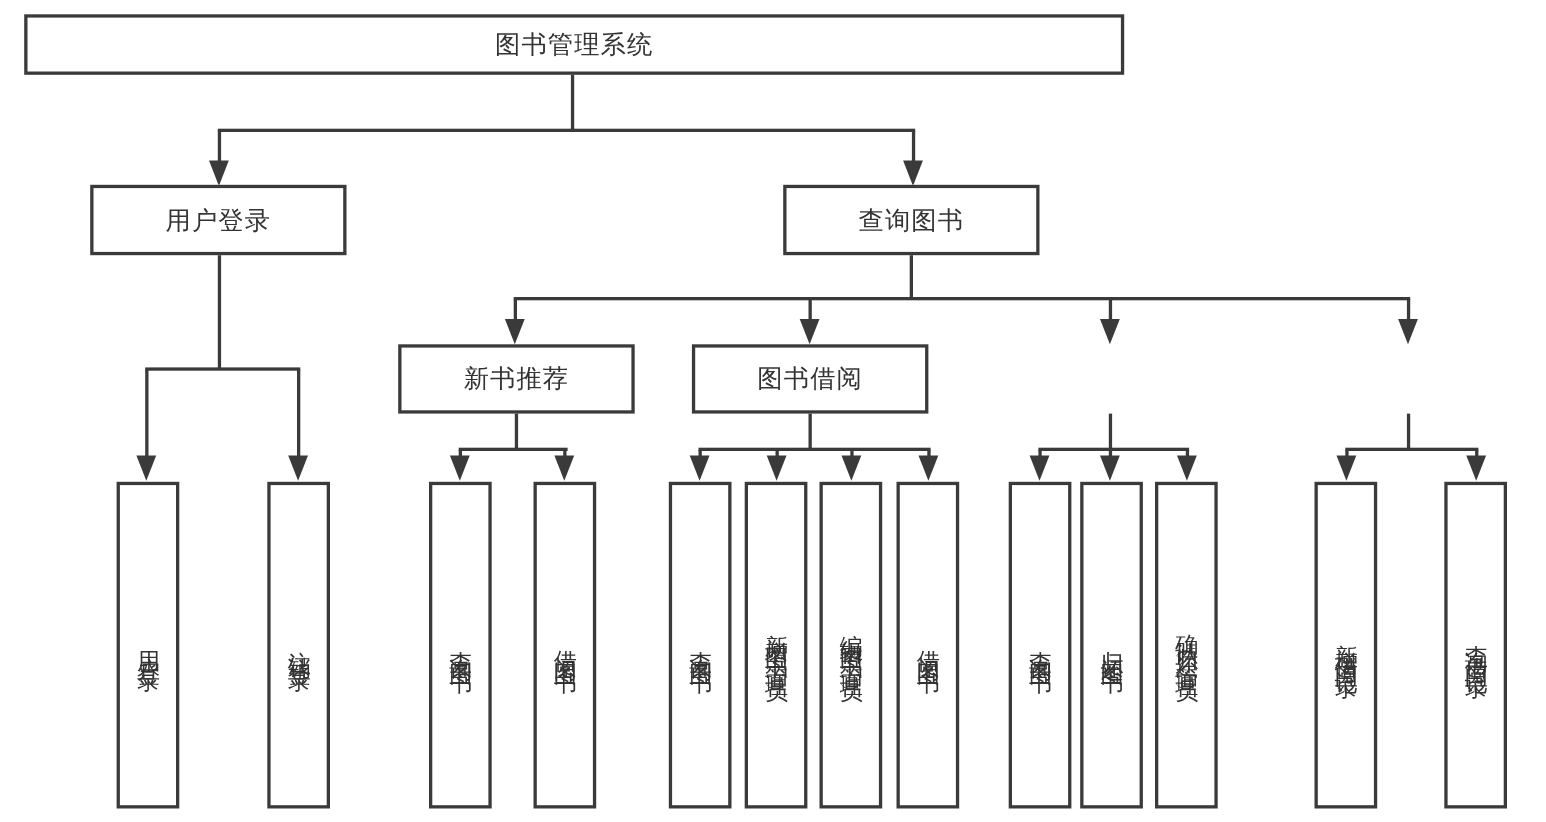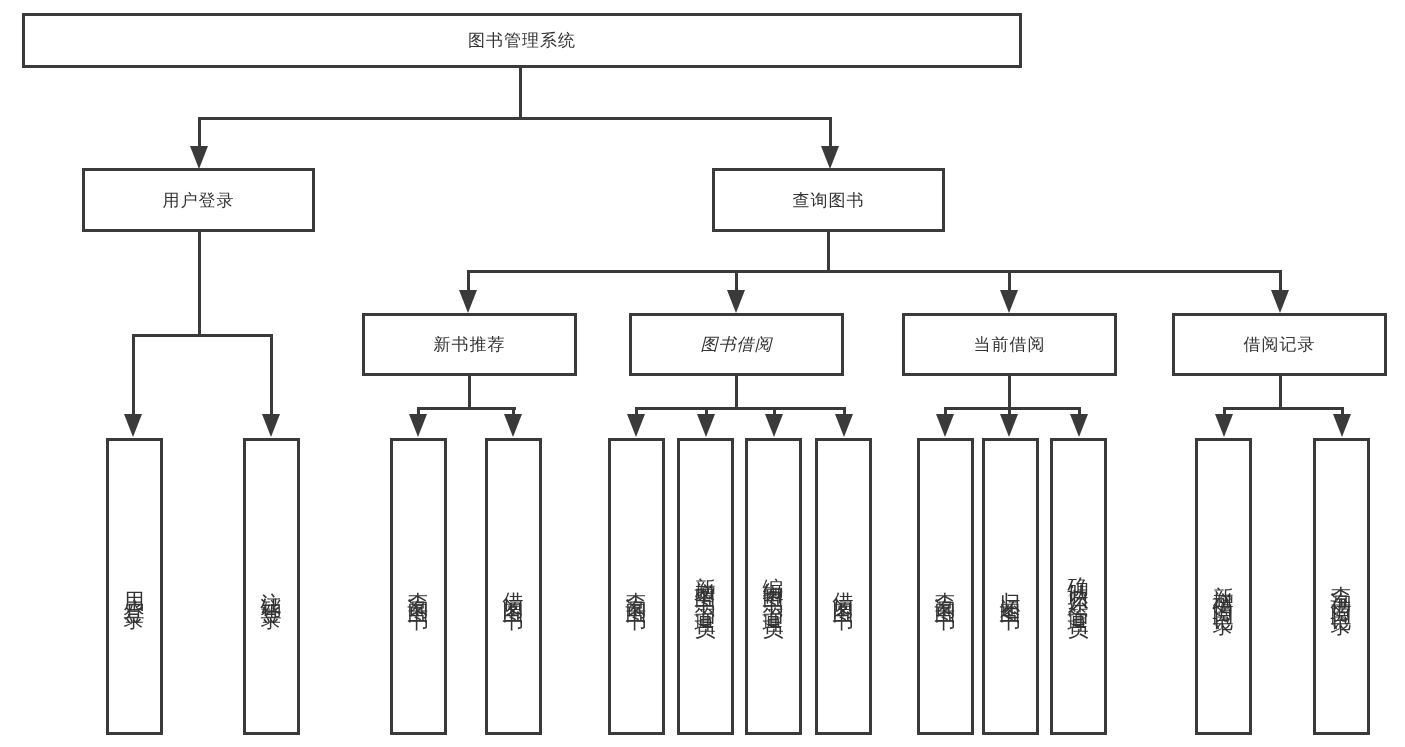--- a/index.html
+++ b/index.html
@@ -15,21 +15,21 @@
     font-family:"Liberation Sans", sans-serif;
     overflow:hidden;
   }
   .node{
     position:absolute;
     background:#ffffff;
     border:3px solid var(--line);
     box-sizing:border-box;
     display:flex;align-items:center;justify-content:center;
     color:var(--text);
-    font-size:17px;
+    font-size:23px;
     letter-spacing:1px;
   }
   .leaf{
     position:absolute;
     top:438px;height:297px;width:57px;
     background:#ffffff;
     border:3px solid var(--line);
     box-sizing:border-box;
     display:flex;align-items:center;justify-content:center;
     color:var(--text);
@@ -99,28 +99,22 @@
   <div class="vline" style="left:735px;top:272px;height:20px;"></div>
   <div class="ah" style="left:727px;top:290px;"></div>
   <div class="vline" style="left:1008px;top:272px;height:20px;"></div>
   <div class="ah" style="left:1000px;top:290px;"></div>
   <div class="vline" style="left:1279px;top:272px;height:20px;"></div>
   <div class="ah" style="left:1271px;top:290px;"></div>
 
   <div class="node" style="left:362px;top:313px;width:215px;height:63px;">
     <span>新书推荐</span>
   </div>
-  <div class="node" style="left:629px;top:313px;width:215px;height:63px;font-style:italic;">
+  <div class="node" style="left:629px;top:313px;width:215px;height:63px;">
     <span>图书借阅</span>
-  </div>
-  <div class="node" style="left:902px;top:313px;width:215px;height:63px;">
-    <span>当前借阅</span>
-  </div>
-  <div class="node" style="left:1172px;top:313px;width:215px;height:63px;">
-    <span>借阅记录</span>
   </div>
 
   <div class="vline" style="left:468px;top:376px;height:33px;"></div>
   <div class="hline" style="left:417px;top:407px;width:99px;"></div>
   <div class="vline" style="left:417px;top:409px;height:8px;"></div>
   <div class="ah" style="left:409px;top:414px;"></div>
   <div class="vline" style="left:512px;top:409px;height:8px;"></div>
   <div class="ah" style="left:504px;top:414px;"></div>
 
   <div class="vline" style="left:735px;top:376px;height:33px;"></div>

